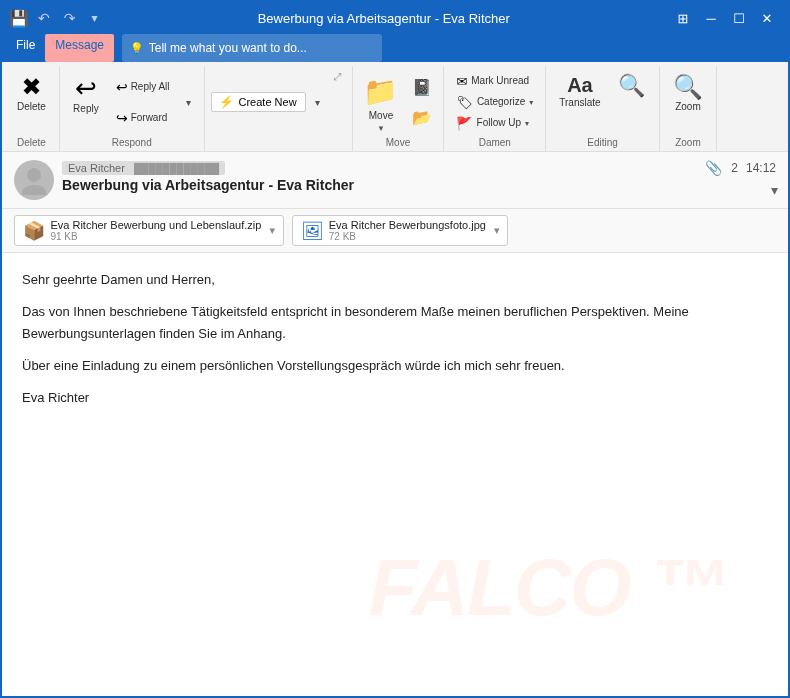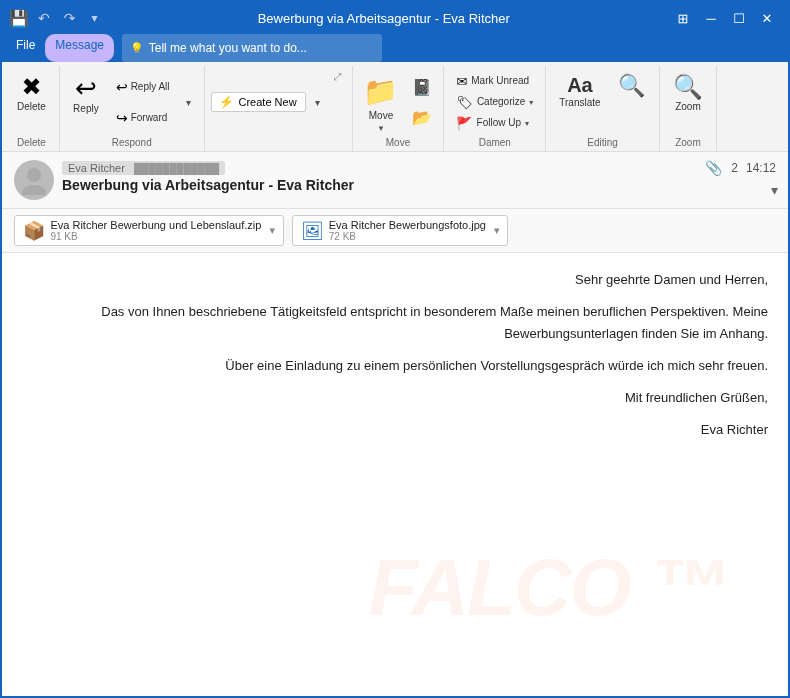--- a/index.html
+++ b/index.html
@@ -66,21 +66,21 @@
       flex-shrink: 0;
     }
     .menu-item {
       color: #fff;
       padding: 4px 10px;
       cursor: pointer;
       font-size: 12px;
       border-radius: 2px;
     }
     .menu-item:hover, .menu-item.active { background: #1976d2; }
-    .menu-item.active { background: #c4b5fd; color: #1565c0; border-radius: 10px; }
+    .menu-item.active { background: #fca5a5; color: #1565c0; }
     .menu-search {
       margin-left: 8px;
       display: flex; align-items: center;
       background: rgba(255,255,255,0.2);
       border-radius: 3px;
       padding: 2px 8px;
       color: #fff;
       font-size: 12px;
       gap: 5px;
       flex: 1;
@@ -280,21 +280,21 @@
     .email-body {
       flex: 1;
       padding: 16px 20px;
       overflow-y: auto;
       background: #fff;
       color: #222;
       font-size: 13px;
       line-height: 1.7;
       position: relative;
     }
-    .email-body p { margin-bottom: 10px; text-align: right; }
+    .email-body p { margin-bottom: 10px; }
     .watermark {
       position: absolute;
       bottom: 40px;
       right: 60px;
       font-size: 80px;
       font-weight: 900;
       color: rgba(255, 100, 50, 0.08);
       font-style: italic;
       user-select: none;
       pointer-events: none;
@@ -496,18 +496,17 @@
         <span class="attach-size">72 KB</span>
       </div>
       <span class="attach-dropdown">▾</span>
     </div>
   </div>
 
   <div class="email-body">
     <p>Sehr geehrte Damen und Herren,</p>
     <p>Das von Ihnen beschriebene Tätigkeitsfeld entspricht in besonderem Maße meinen beruflichen Perspektiven. Meine Bewerbungsunterlagen finden Sie im Anhang.</p>
     <p>Über eine Einladung zu einem persönlichen Vorstellungsgespräch würde ich mich sehr freuen.</p>
-    <p>Mit freundlichen Grüßen,</p>
     <p>Eva Richter</p>
     <div class="watermark">FALCO ™</div>
   </div>
 
 </div>
 
 </body></html>

